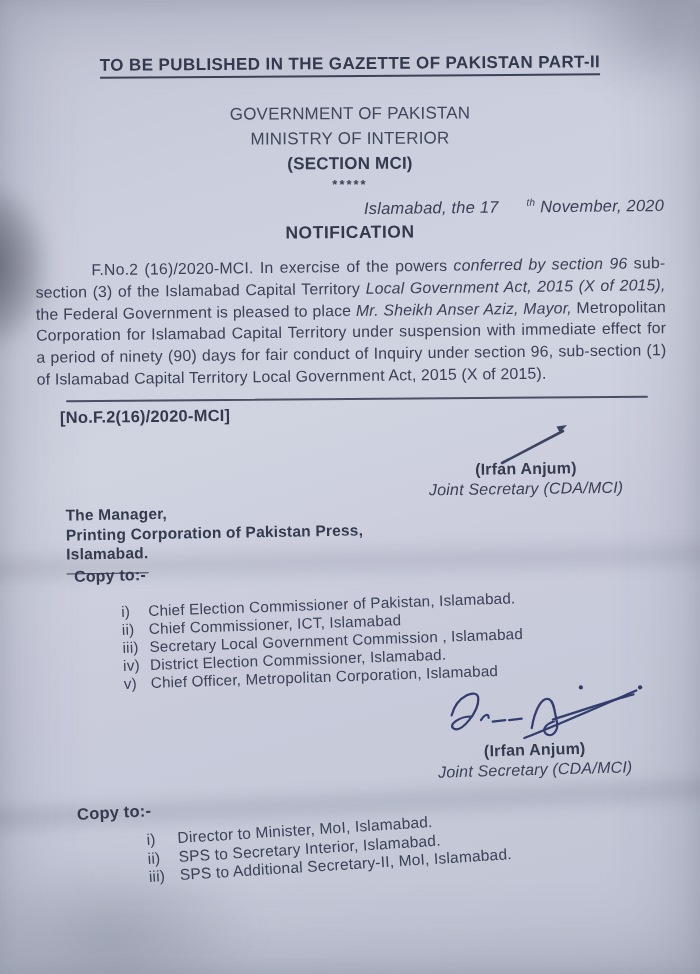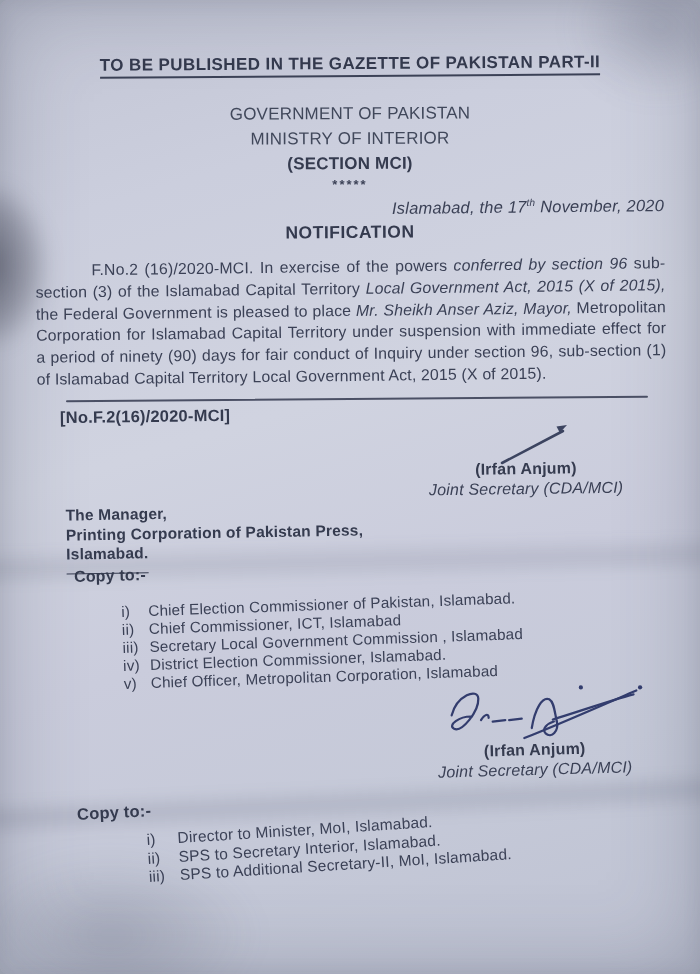--- a/index.html
+++ b/index.html
@@ -27,21 +27,21 @@
   .txt{position:absolute;letter-spacing:.2px;}
   .it{font-style:italic;}
   .center{left:0;right:0;text-align:center;}
   .gazette{top:54px;font-size:17px;font-weight:bold;transform:rotate(-.4deg);color:#343a4e;}
   .gazette span{border-bottom:2.4px solid #3c4257;padding-bottom:2px;letter-spacing:.4px;}
   .org1{top:104px;font-size:17px;color:#41485b;transform:rotate(-.3deg);}
   .org2{top:129px;font-size:17px;color:#41485b;transform:rotate(-.3deg);}
   .org3{top:154px;font-size:17px;font-weight:bold;color:#353b4f;transform:rotate(-.3deg);}
   .stars{top:177px;font-size:13px;letter-spacing:2px;font-weight:bold;color:#3c4257;}
   .dateline{top:197px;right:36px;font-size:16.5px;font-style:italic;text-align:right;transform:rotate(-.6deg);}
-  .dateline sup{font-size:10px;font-style:italic;}
+  .dateline sup{font-size:10px;font-style:italic;margin-left:28px;}
   .heading{top:222px;font-size:17.5px;font-weight:bold;letter-spacing:.5px;color:#343a4e;transform:rotate(-.5deg);}
   .para{top:256px;left:36px;width:630px;font-size:15.8px;line-height:21.8px;text-align:justify;
     text-indent:56px;transform:rotate(-.7deg);margin:0;}
   .rule{position:absolute;top:398px;left:66px;width:582px;height:2px;background:#4b5065;
     transform:rotate(-.45deg);border-radius:1px;}
   .fileno{top:407px;left:60px;font-size:16.5px;font-weight:bold;transform:rotate(-.8deg);color:#353b4f;}
   .arrow-stroke{position:absolute;top:419px;left:499px;width:80px;height:48px;}
   .sigblock1{top:459px;left:420px;width:212px;text-align:center;transform:rotate(-.8deg);line-height:20px;}
   .sig-name{font-size:16px;font-weight:bold;color:#353b4f;}
   .sig-title{font-size:16px;font-style:italic;}

